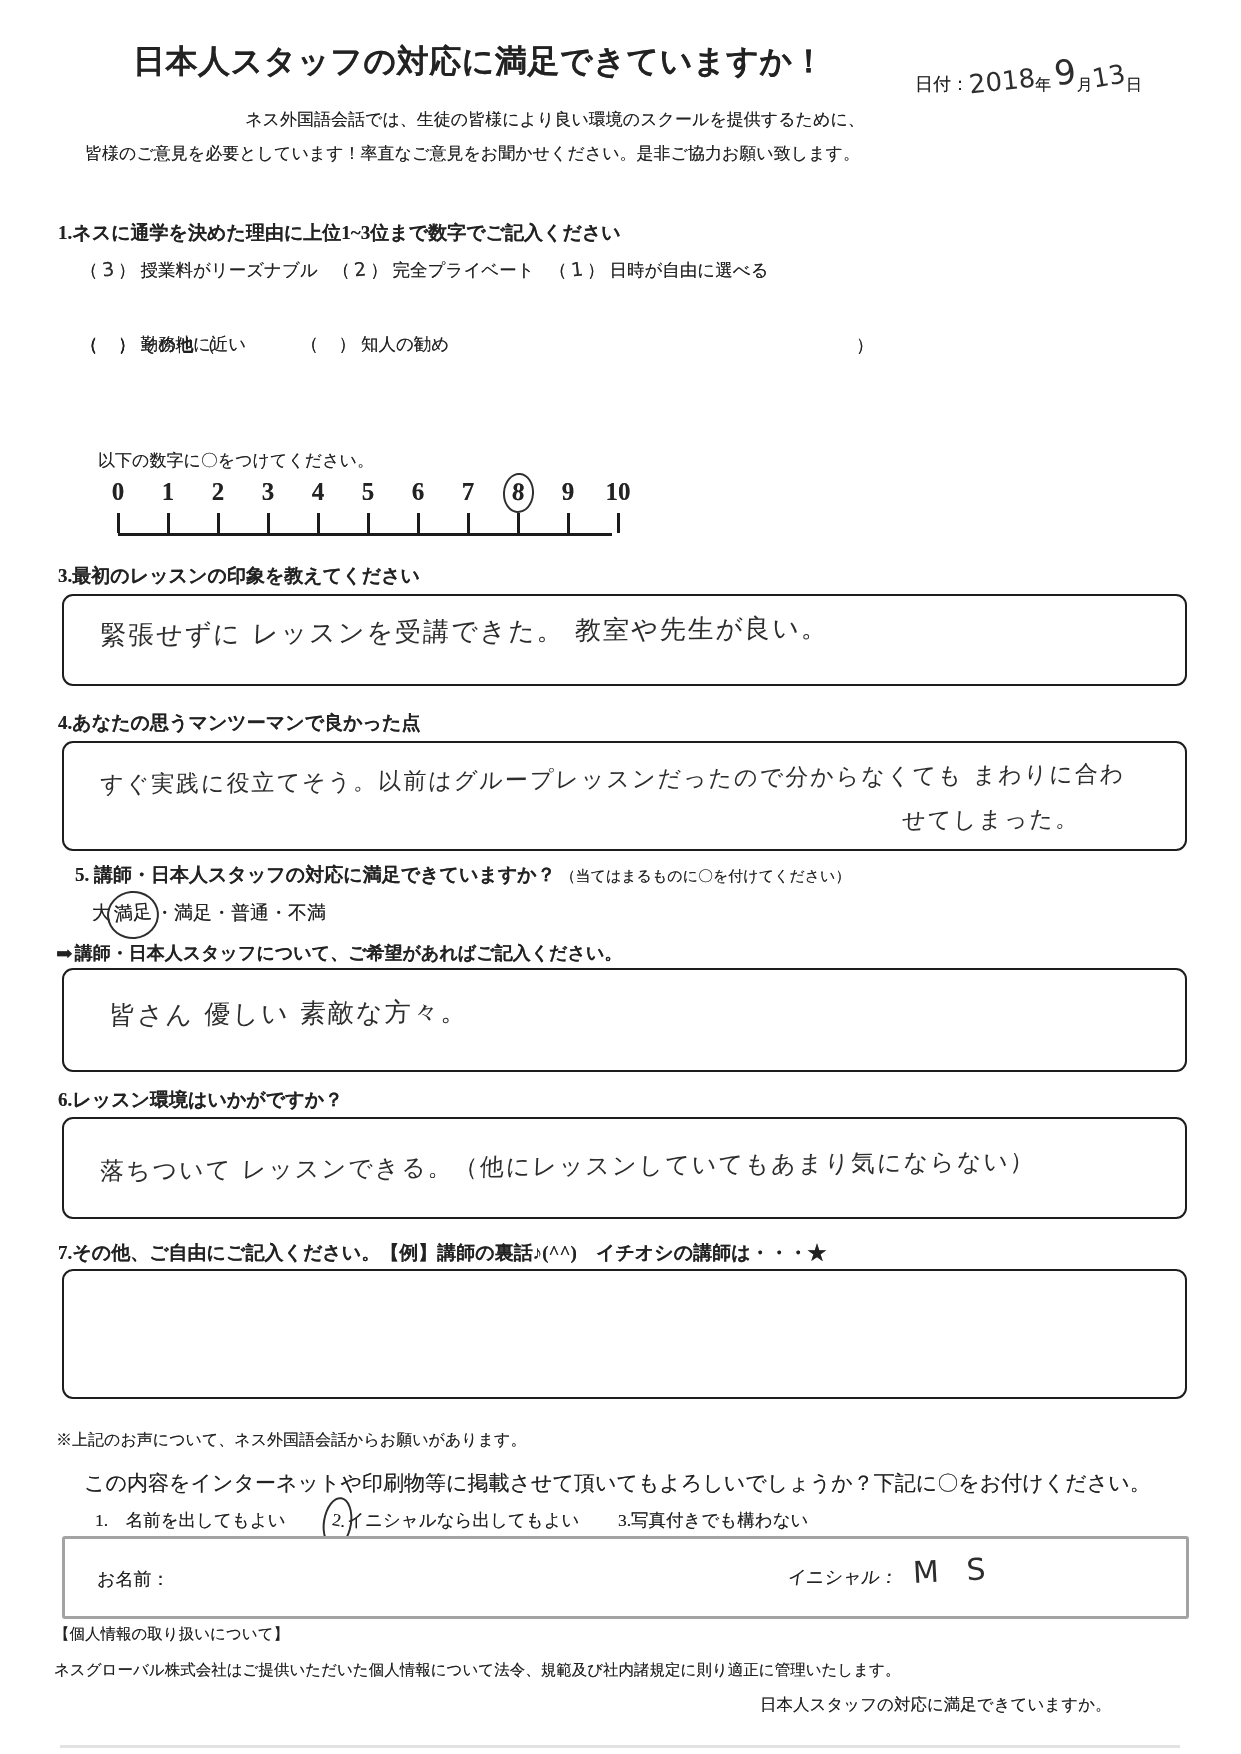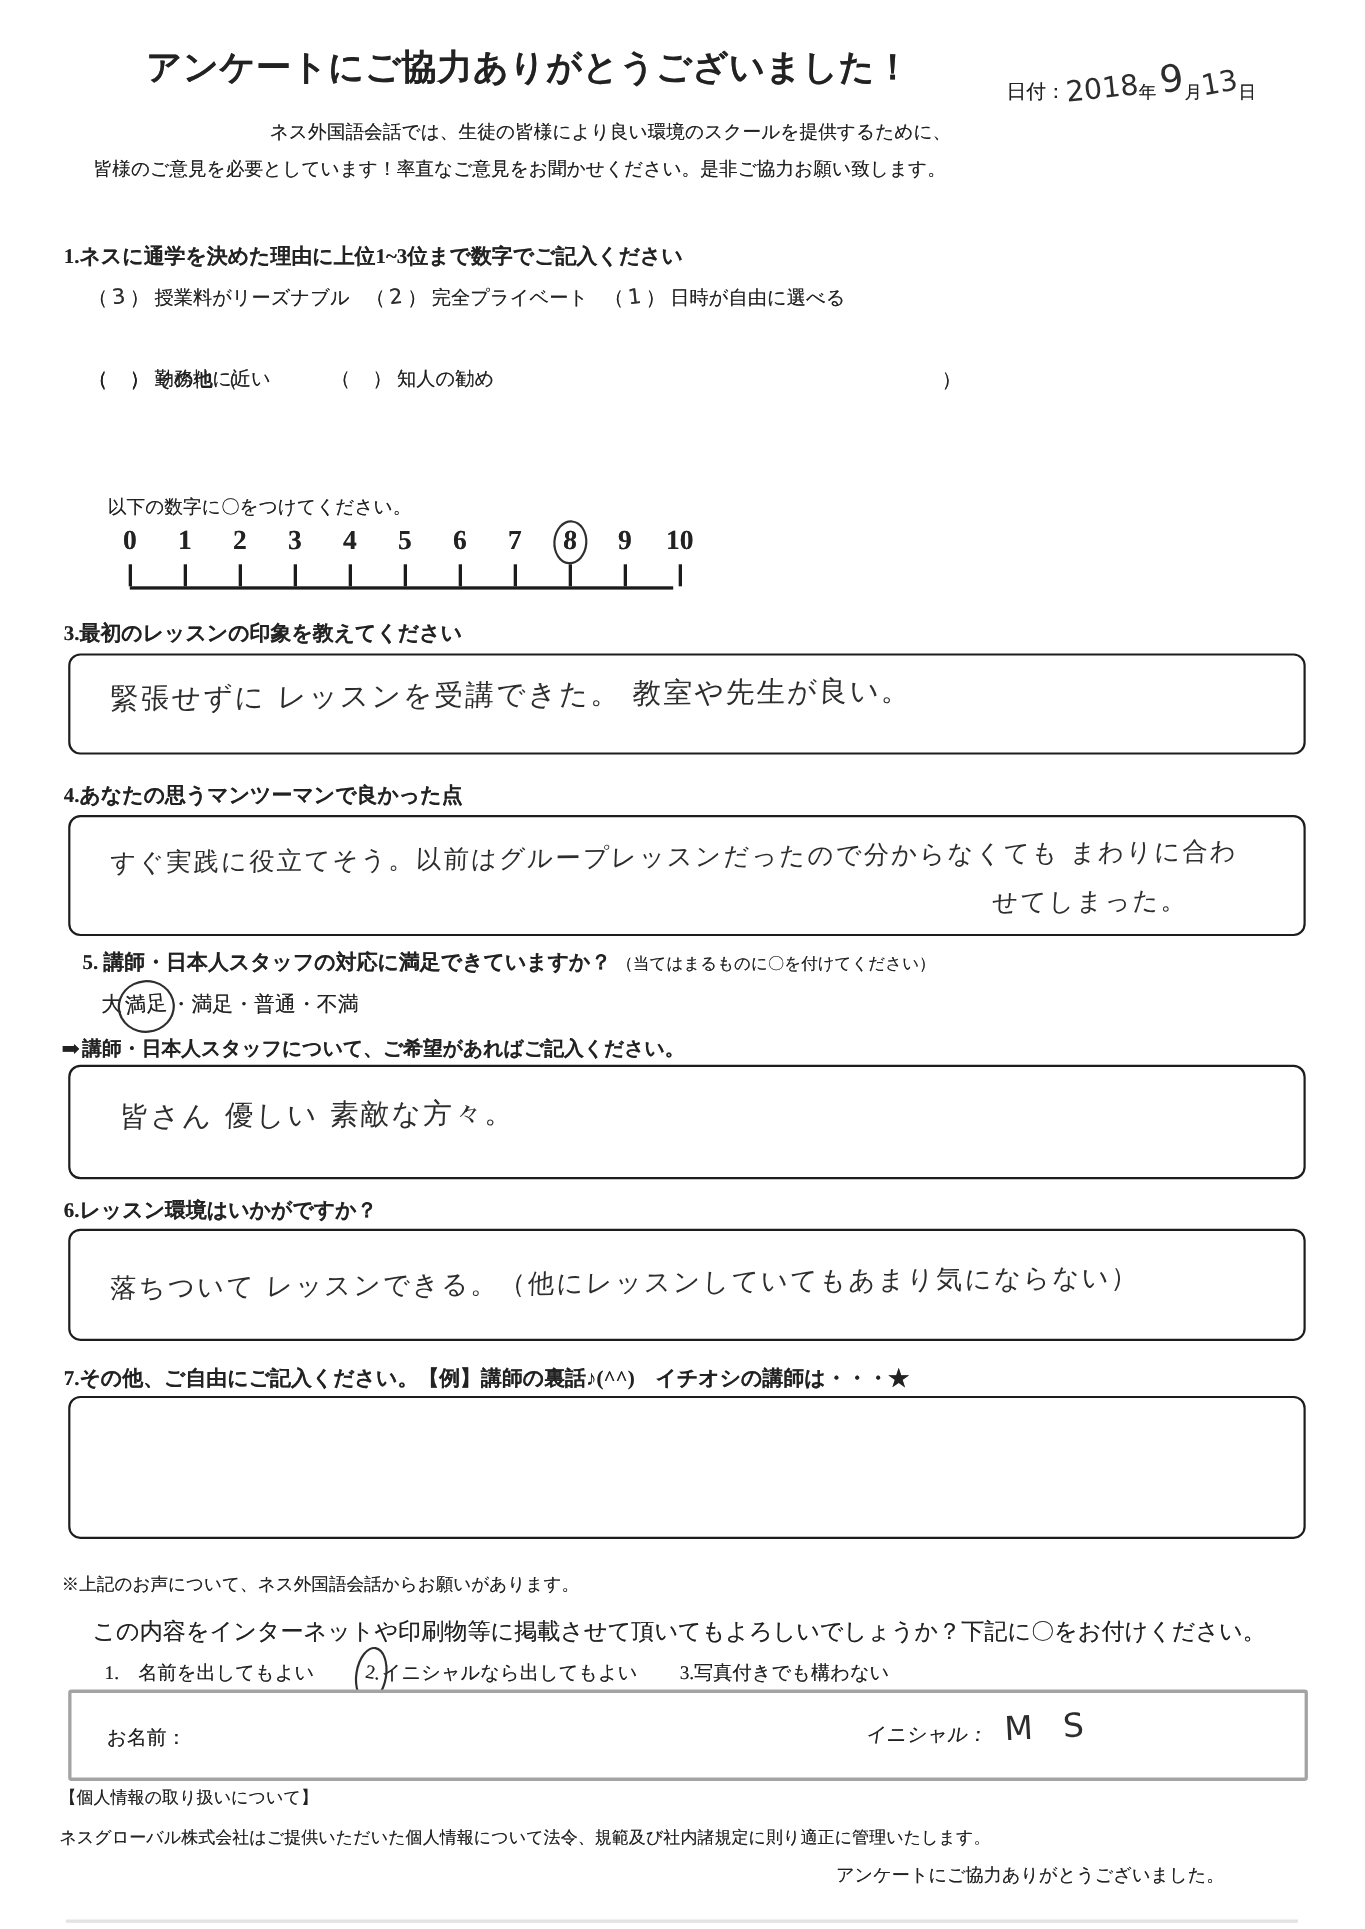--- a/index.html
+++ b/index.html
@@ -35,21 +35,21 @@
   .label-18{font-size:18px;}
   .skewed{display:inline-block;transform:skewX(-8deg);}
   .footer-txt{font-size:15.5px;white-space:nowrap;}
   .scan-smudge{position:absolute;left:60px;bottom:6px;width:1120px;height:3px;background:#dcdcdc;opacity:.8;}
 </style>
 </head>
 <body>
 
 <div class="page">
 
-  <div class="abs title printed" style="left:133px;top:40px;">アンケートにご協力ありがとうございました！</div>
+  <div class="abs title printed" style="left:133px;top:40px;">日本人スタッフの対応に満足できていますか！</div>
 
   <div class="abs" style="left:915px;top:58px;white-space:nowrap;">
     <span class="printed" style="font-size:18px;">日付：</span><span class="hw" style="font-size:26px;display:inline-block;transform:rotate(-6deg);">2018</span><span class="printed" style="font-size:16px;">年</span> <span class="hw" style="font-size:34px;display:inline-block;transform:rotate(-8deg) translateY(-6px);">9</span><span class="printed" style="font-size:16px;">月</span><span class="hw" style="font-size:26px;display:inline-block;transform:rotate(-10deg) translateY(-5px);">13</span><span class="printed" style="font-size:16px;">日</span>
   </div>
 
   <div class="abs intro printed" style="left:0;top:108px;width:1110px;text-align:center;">ネス外国語会話では、生徒の皆様により良い環境のスクールを提供するために、</div>
   <div class="abs intro printed" style="left:85px;top:142px;">皆様のご意見を必要としています！率直なご意見をお聞かせください。是非ご協力お願い致します。</div>
 
   <div class="abs q-label printed" style="left:58px;top:220px;">1.ネスに通学を決めた理由に上位1~3位まで数字でご記入ください</div>
 
@@ -165,16 +165,16 @@
 
   <div class="abs name-box" style="left:62px;top:1536px;width:1121px;height:77px;">
     <span class="abs printed label-18" style="left:32px;top:28px;">お名前：</span>
     <span class="abs hw hw-line" style="left:130px;top:24px;font-size:24px;"></span>
     <span class="abs printed label-18 skewed" style="left:723px;top:26px;">イニシャル：</span>
     <span class="abs hw" style="left:848px;top:14px;font-size:30px;letter-spacing:9px;transform:rotate(-3deg);display:inline-block;">M S</span>
   </div>
 
   <div class="abs printed footer-txt" style="left:54px;top:1624px;">【個人情報の取り扱いについて】</div>
   <div class="abs printed footer-txt" style="left:54px;top:1660px;">ネスグローバル株式会社はご提供いただいた個人情報について法令、規範及び社内諸規定に則り適正に管理いたします。</div>
-  <div class="abs printed" style="left:760px;top:1694px;font-size:16.5px;white-space:nowrap;">アンケートにご協力ありがとうございました。</div>
+  <div class="abs printed" style="left:760px;top:1694px;font-size:16.5px;white-space:nowrap;">日本人スタッフの対応に満足できていますか。</div>
 
   <div class="scan-smudge"></div>
 </div>
 
 </body></html>

